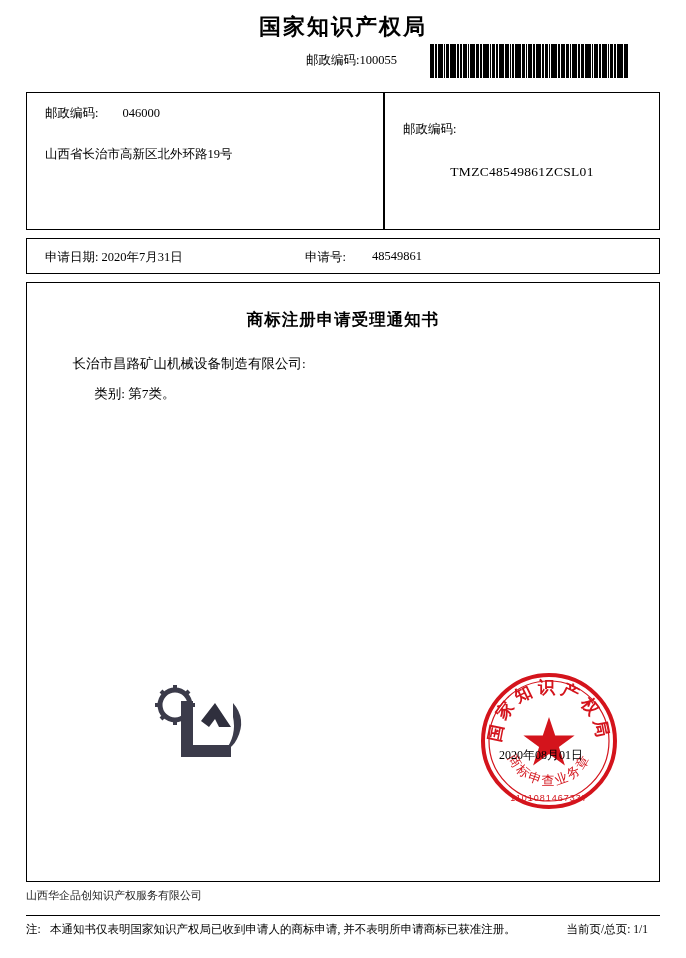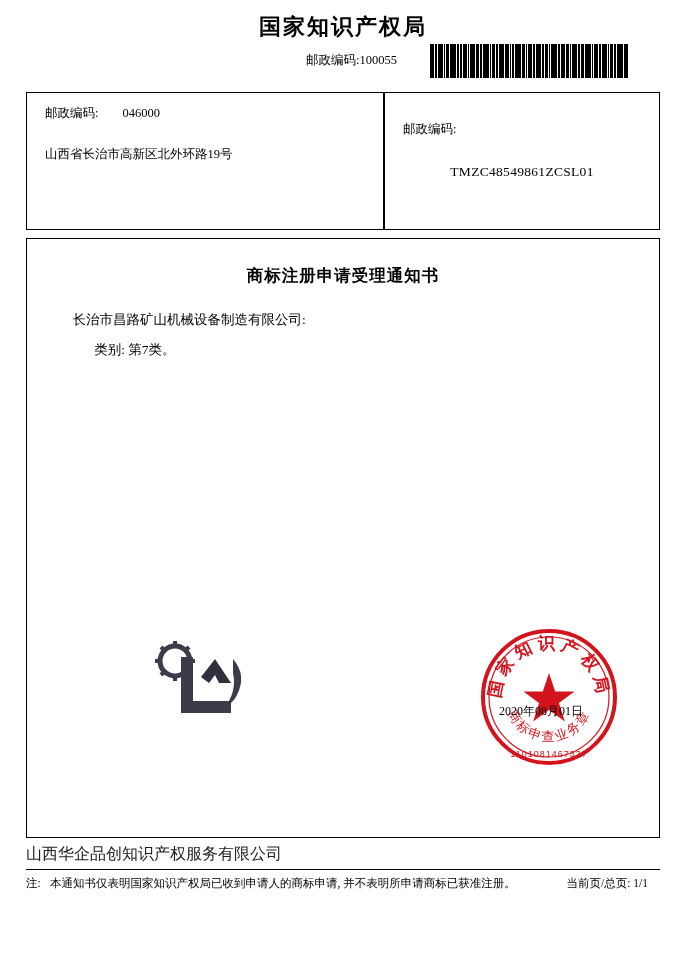--- a/index.html
+++ b/index.html
@@ -168,22 +168,22 @@
     position: absolute;
     left: 472px;
     top: 464px;
     font-size: 12px;
     color: #000;
     letter-spacing: 0px;
     white-space: nowrap;
     z-index: 5;
   }
   .footer-company {
-    margin: 6px 26px 4px 26px;
-    font-size: 16px;
+    margin: 6px 26px 12px 26px;
+    font-size: 11px;
     color: #222;
   }
   .footer-rule {
     margin: 4px 26px 0 26px;
     border-top: 1px solid #000;
   }
   .footer-note {
     margin: 6px 26px 0 26px;
     position: relative;
     font-size: 11.5px;
@@ -260,20 +260,25 @@
         <span class="zip-label">邮政编码:</span><span>046000</span>
       </div>
       <div class="line">山西省长治市高新区北外环路19号</div>
     </div>
     <div class="box box-right">
       <div class="fw-label">邮政编码:</div>
       <div class="fw-value">TMZC48549861ZCSL01</div>
     </div>
   </div>
 
+  <div class="appl-box">
+    <span class="appl-date"><span>申请日期:</span> <span>2020年7月31日</span></span>
+    <span class="appl-no-label">申请号:</span>
+    <span class="appl-no-value">48549861</span>
+  </div>
 
   <div class="main-box">
     <div class="doc-title">商标注册申请受理通知书</div>
     <div class="body-text">
       <div class="p0">长治市昌路矿山机械设备制造有限公司:</div>
       <div class="p1">类别: 第7类。</div>
     </div>
 
     <svg class="logo" viewBox="0 0 110 90">
       <g fill="#3b3b4a">

